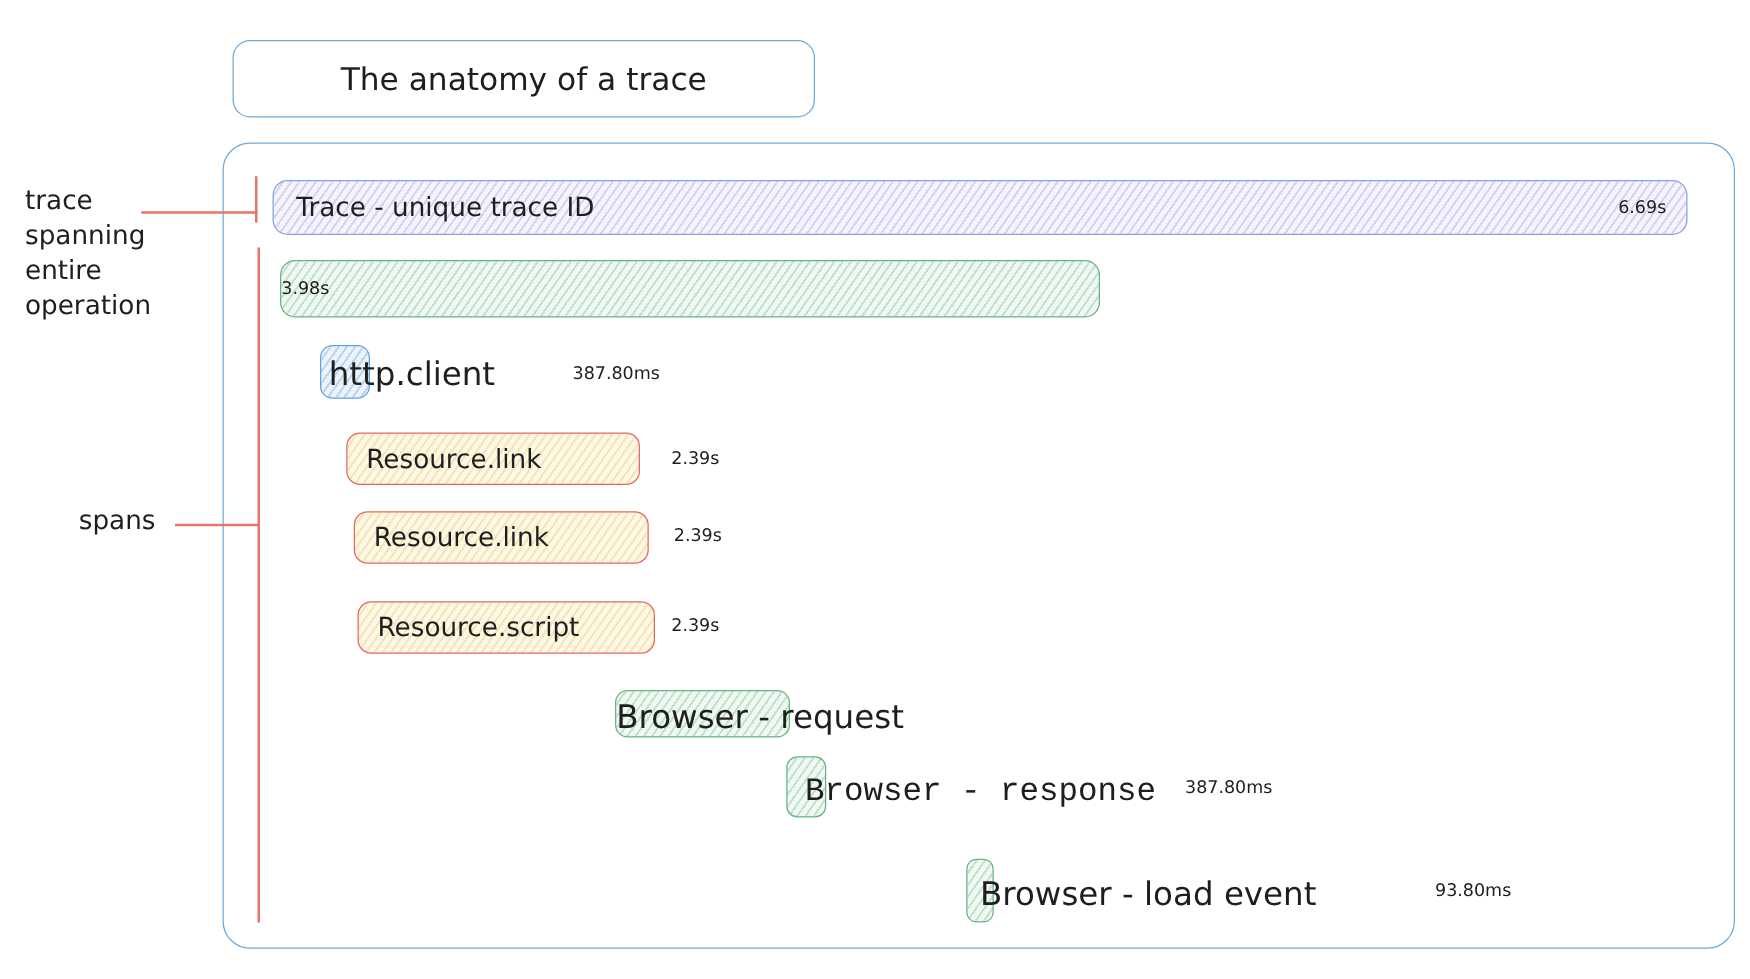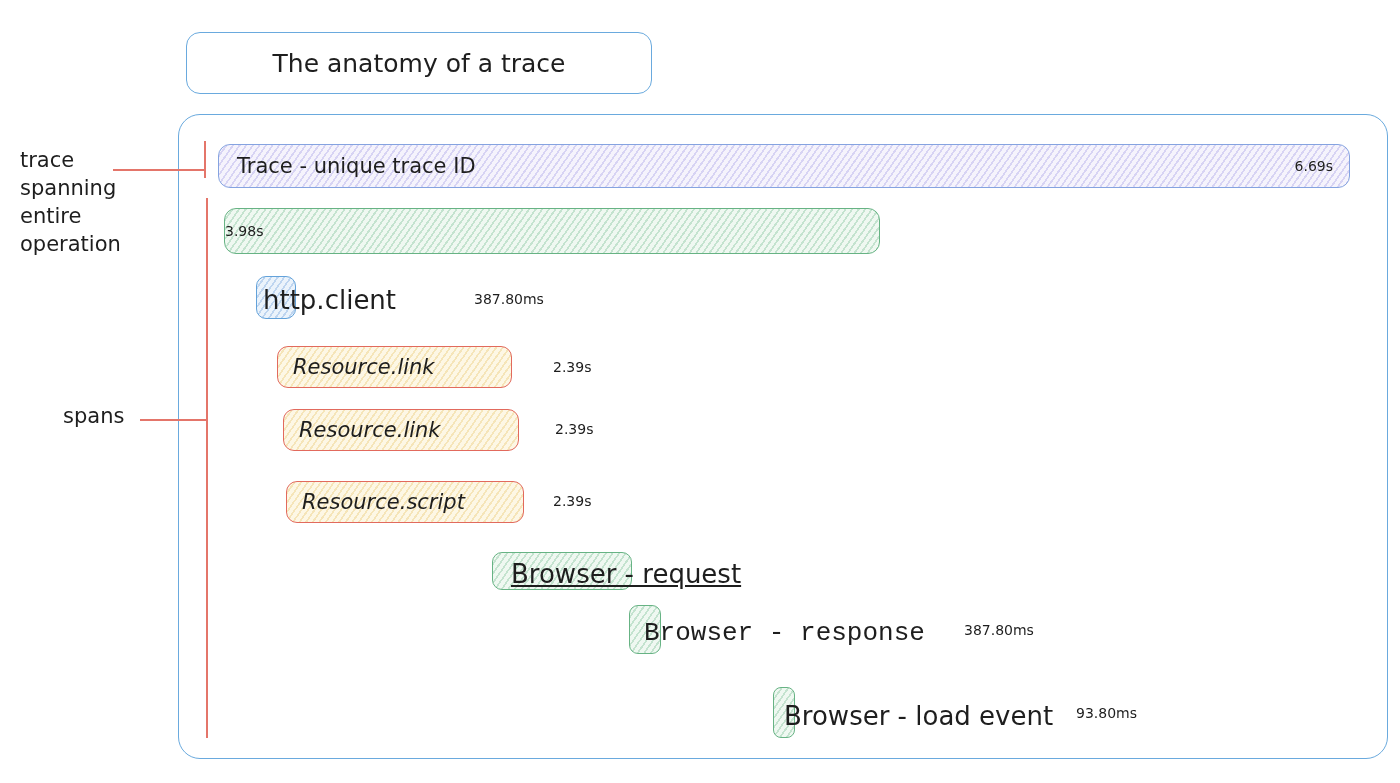--- a/index.html
+++ b/index.html
@@ -27,26 +27,26 @@
   .hatch-yellow{
     background-color:#fdf7e5;
     background-image:repeating-linear-gradient(125deg, rgba(233,199,112,0.38) 0 1.7px, transparent 1.7px 5.4px);
     border:1.6px solid #e26a5d;
   }
   .outline-box{border:1.6px solid #6aaade;background:#ffffff;text-align:center;}
   .bar{display:flex;align-items:center;justify-content:space-between;border-radius:12px;gap:48px;}
   .bar-label{font-size:21px;padding-left:18px;white-space:nowrap;}
   .bar-duration{font-size:14px;padding-right:16px;white-space:nowrap;}
   .free-label{font-size:26px;white-space:nowrap;}
-  .free-duration{font-size:14px;white-space:nowrap;margin-left:16px;}
+  .free-duration{font-size:14px;white-space:nowrap;}
   .redline{background:#e4756a;}
   .annotation{font-size:21px;line-height:28px;white-space:pre-line;}
   .title-box{display:flex;align-items:center;justify-content:center;border-radius:14px;font-size:25px;}
   .box-label{display:flex;align-items:center;border-radius:11px;}
-  .box-label .bar-label{padding-left:15px;font-style:italic;}
+  .box-label .bar-label{padding-left:15px;}
 </style>
 </head>
 <body>
 
 <div class="abs outline-box title-box" style="left:186px;top:32px;width:466px;height:62px;">
   <span>The anatomy of a trace</span>
 </div>
 
 <div class="abs outline-box" style="left:178px;top:114px;width:1210px;height:645px;border-radius:22px;background:transparent;"></div>
 
@@ -84,21 +84,21 @@
   <span class="bar-label">Resource.link</span>
 </div>
 <span class="abs free-duration" style="left:539px;top:421px;">2.39s</span>
 
 <div class="abs hatch-yellow box-label" style="left:286px;top:481px;width:238px;height:42px;">
   <span class="bar-label">Resource.script</span>
 </div>
 <span class="abs free-duration" style="left:537px;top:493px;">2.39s</span>
 
 <div class="abs hatch-green" style="left:492px;top:552px;width:140px;height:38px;border-radius:10px;"></div>
-<span class="abs free-label" style="left:511px;top:559px;text-decoration:underline;">Browser - request</span>
+<span class="abs free-label" style="left:493px;top:559px;">Browser - request</span>
 
 <div class="abs hatch-green" style="left:629px;top:605px;width:32px;height:49px;border-radius:9px;"></div>
 <span class="abs free-label" style="left:644px;top:618px;font-family:Liberation Mono, monospace;">Browser - response</span>
 <span class="abs free-duration" style="left:948px;top:622px;">387.80ms</span>
 
 <div class="abs hatch-green" style="left:773px;top:687px;width:22px;height:51px;border-radius:8px;"></div>
 <span class="abs free-label" style="left:784px;top:701px;">Browser - load event</span>
-<span class="abs free-duration" style="left:1060px;top:705px;">93.80ms</span>
+<span class="abs free-duration" style="left:1148px;top:705px;">93.80ms</span>
 
 </body></html>

